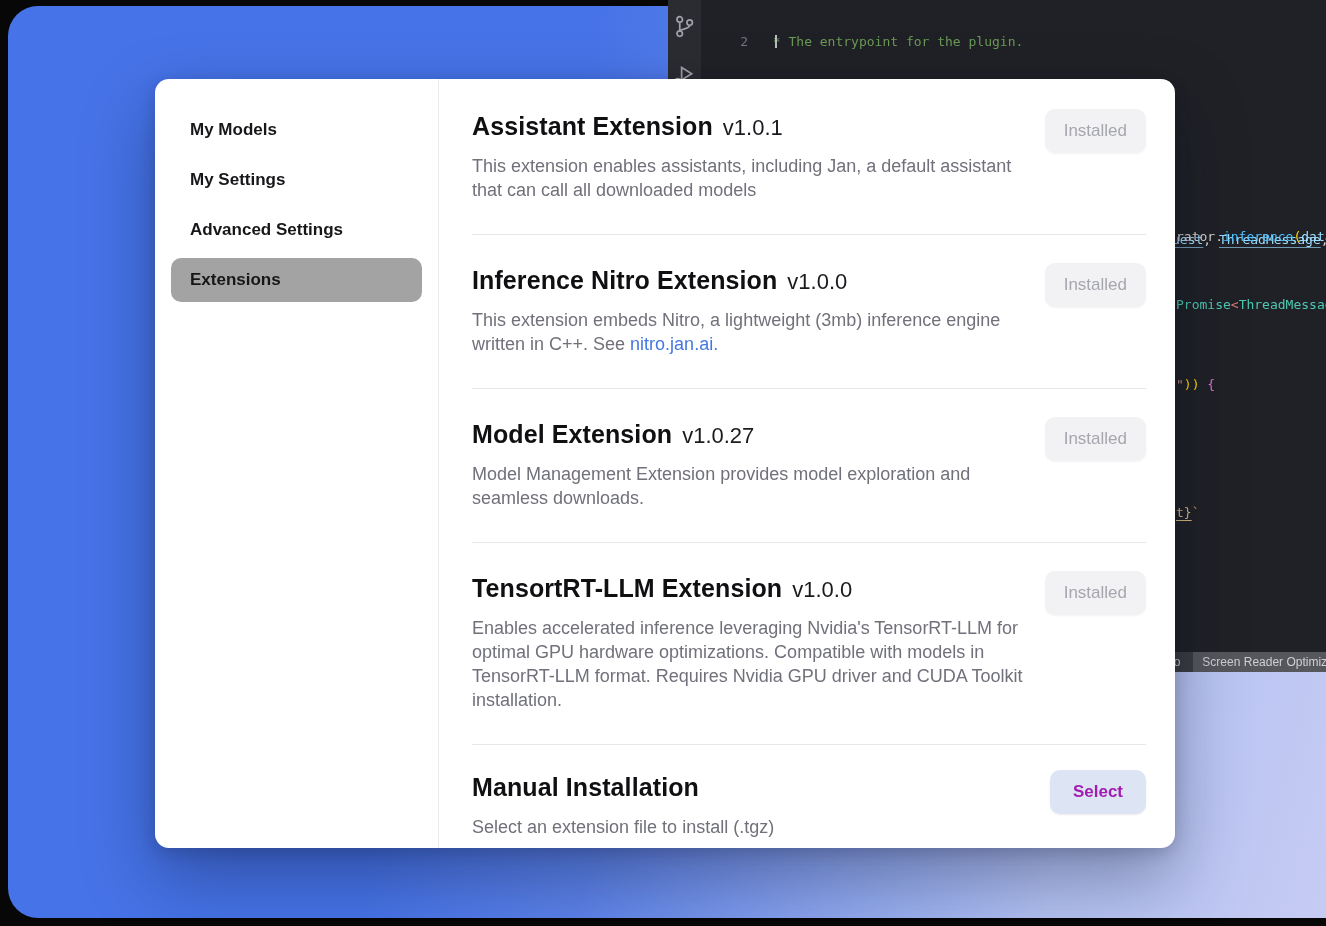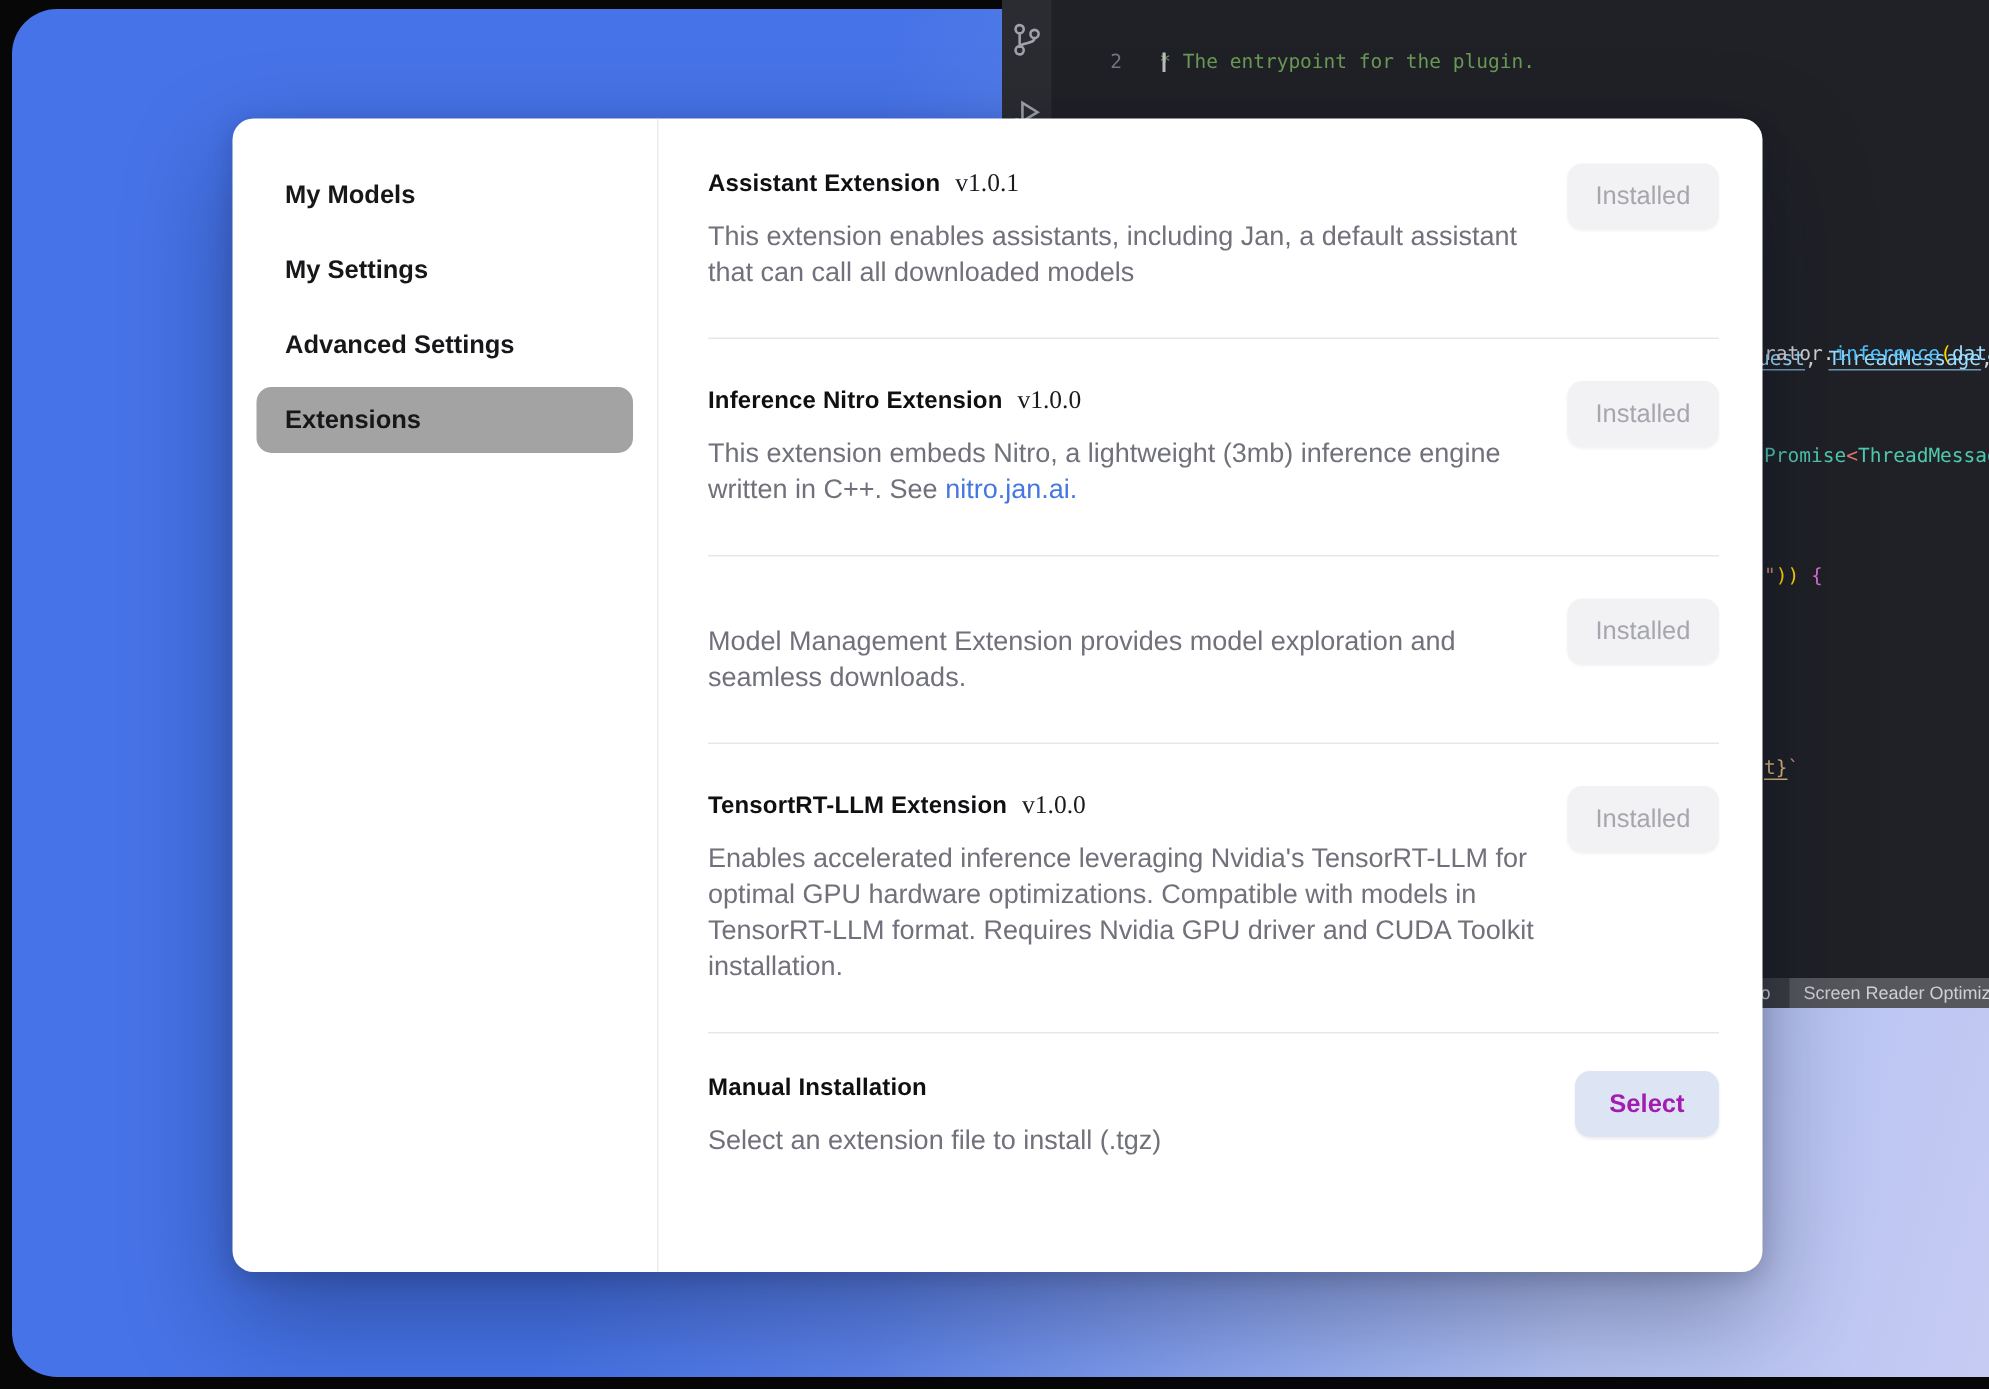--- a/index.html
+++ b/index.html
@@ -83,22 +83,22 @@
   .content { flex:1; padding:0 29px 0 33px; overflow:hidden; }
   .entry {
     display:flex; justify-content:space-between; align-items:flex-start;
     padding:31px 0 32px; border-bottom:1px solid #e7e7ea;
   }
   .entry:first-child { padding-top:33px; }
   .entry:last-child  { border-bottom:none; padding-top:28px; }
   .entry-text  { width:590px; }
   .entry-text.narrow { width:545px; }
   .entry-title { display:flex; align-items:baseline; gap:10px; }
-  .entry-name  { font-size:16px; font-weight:700; color:#101013; letter-spacing:.1px; }
-  .entry-version { font-size:17px; font-weight:400; color:#1b1b1f;font-family:Liberation Serif, serif; }
+  .entry-name  { font-size:25px; font-weight:700; color:#101013; letter-spacing:.1px; }
+  .entry-version { font-size:22px; font-weight:400; color:#1b1b1f; }
   .entry-desc  { margin-top:13px; font-size:18px; line-height:24px; color:#70717a; }
   .desc-link   { color:#4577e0; text-decoration:none; cursor:pointer;text-align:right; }
   .btn {
     height:44px; border:none; border-radius:10px; font-family:inherit; font-size:17px;
     display:flex; align-items:center; justify-content:center;
     margin-top:-3px; flex:none; cursor:pointer;
   }
   .btn-installed { background:#f2f2f4; color:#a6a7ae; padding:0 19px; font-weight:500; box-shadow:0 1px 2px rgba(0,0,0,.05); }
   .btn-select    { background:#dde5f5; color:#a21caf; padding:0 23px; font-weight:700; box-shadow:0 1px 2px rgba(0,0,0,.08); }
 </style>
@@ -200,20 +200,24 @@
             <span class="entry-name">Inference Nitro Extension</span>
             <span class="entry-version">v1.0.0</span>
           </div>
           <div class="entry-desc"><span>This extension embeds Nitro, a lightweight (3mb) inference engine written in C++. See </span><a class="desc-link">nitro.jan.ai.</a></div>
         </div>
         <button class="btn btn-installed">Installed</button>
       </div>
 
       <div class="entry">
         <div class="entry-text narrow">
+          <div class="entry-title">
+            <span class="entry-name">Model Extension</span>
+            <span class="entry-version">v1.0.27</span>
+          </div>
           <div class="entry-desc">Model Management Extension provides model exploration and seamless downloads.</div>
         </div>
         <button class="btn btn-installed">Installed</button>
       </div>
 
       <div class="entry">
         <div class="entry-text">
           <div class="entry-title">
             <span class="entry-name">TensortRT-LLM Extension</span>
             <span class="entry-version">v1.0.0</span>

